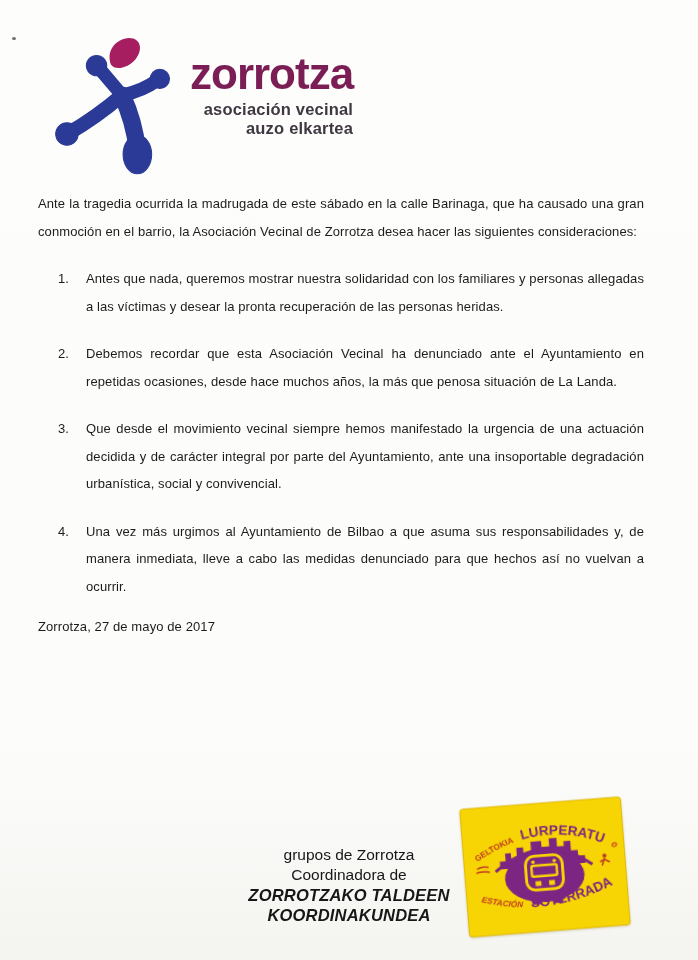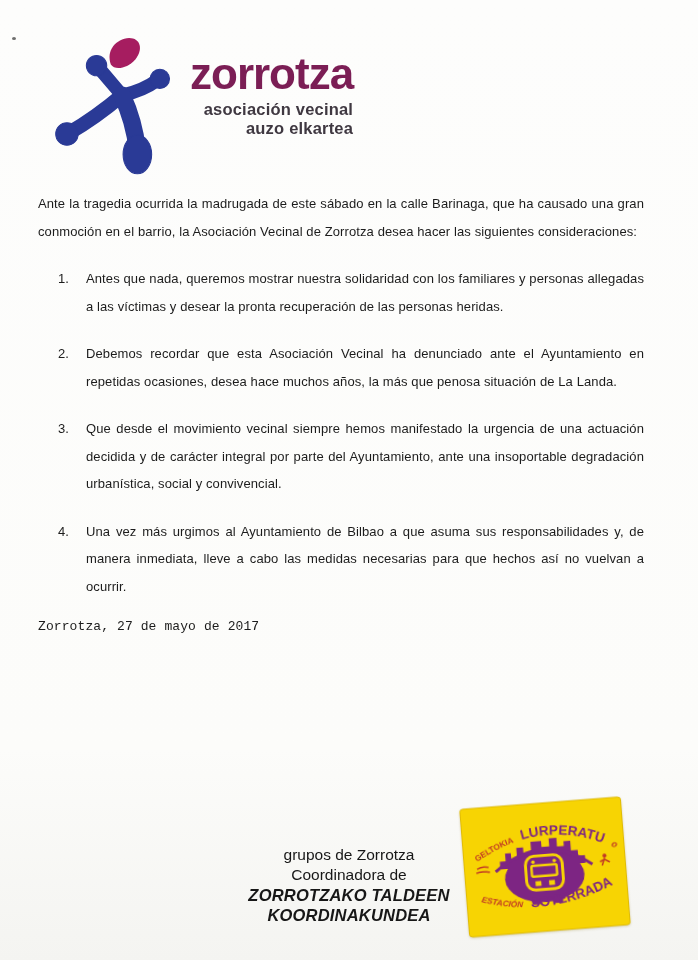--- a/index.html
+++ b/index.html
@@ -32,21 +32,21 @@
   
   .body-text {
     position: absolute; left: 38px; top: 190px; width: 606px;
     font-size: 13px; line-height: 27.5px; letter-spacing: .1px;
   }
   .intro { text-align: justify; }
   ol.considerations { list-style: none; margin-top: 8px; }
   ol.considerations li { position: relative; padding-left: 48px; margin-bottom: 5px; }
   ol.considerations .num { position: absolute; left: 20px; top: 0; }
   ol.considerations .item-text { display: block; text-align: justify; margin-top: 20px; }
-  .dateline { margin-top: 13px; font-family: Liberation Mono, monospace; }
+  .dateline { margin-top: 13px; }
   
   .footer-org {
     position: absolute; top: 845px; left: 50%; transform: translateX(-50%);
     text-align: center; line-height: 20px; color: #171717; white-space: nowrap;
   }
   .footer-org .org-light { font-size: 15.5px; }
   .footer-org .org-bold { font-size: 16.5px; font-weight: bold; letter-spacing: .2px; font-style: italic; }
   
   .sticker {
     position: absolute; left: 462px; top: 802px;
@@ -91,29 +91,29 @@
   <div class="body-text">
     <p class="intro">Ante la tragedia ocurrida la madrugada de este sábado en la calle Barinaga, que ha causado una gran conmoción en el barrio, la Asociación Vecinal de Zorrotza desea hacer las siguientes consideraciones:</p>
 
     <ol class="considerations">
       <li>
         <span class="num">1.</span>
         <span class="item-text">Antes que nada, queremos mostrar nuestra solidaridad con los familiares y personas allegadas a las víctimas y desear la pronta recuperación de las personas heridas.</span>
       </li>
       <li>
         <span class="num">2.</span>
-        <span class="item-text">Debemos recordar que esta Asociación Vecinal ha denunciado ante el Ayuntamiento en repetidas ocasiones, desea hace muchos años, la más que penosa situación de La Landa.</span>
+        <span class="item-text">Debemos recordar que esta Asociación Vecinal ha denunciado ante el Ayuntamiento en repetidas ocasiones, desde hace muchos años, la más que penosa situación de La Landa.</span>
       </li>
       <li>
         <span class="num">3.</span>
         <span class="item-text">Que desde el movimiento vecinal siempre hemos manifestado la urgencia de una actuación decidida y de carácter integral por parte del Ayuntamiento, ante una insoportable degradación urbanística, social y convivencial.</span>
       </li>
       <li>
         <span class="num">4.</span>
-        <span class="item-text">Una vez más urgimos al Ayuntamiento de Bilbao a que asuma sus responsabilidades y, de manera inmediata, lleve a cabo las medidas necesarias para que hechos así no vuelvan a ocurrir.</span>
+        <span class="item-text">Una vez más urgimos al Ayuntamiento de Bilbao a que asuma sus responsabilidades y, de manera inmediata, lleve a cabo las medidas denunciado para que hechos así no vuelvan a ocurrir.</span>
       </li>
     </ol>
 
     <p class="dateline">Zorrotza, 27 de mayo de 2017</p>
   </div>
 
   <div class="footer-org">
     <div class="org-light">grupos de Zorrotza</div>
     <div class="org-light">Coordinadora de</div>
     <div class="org-bold">ZORROTZAKO TALDEEN</div>

